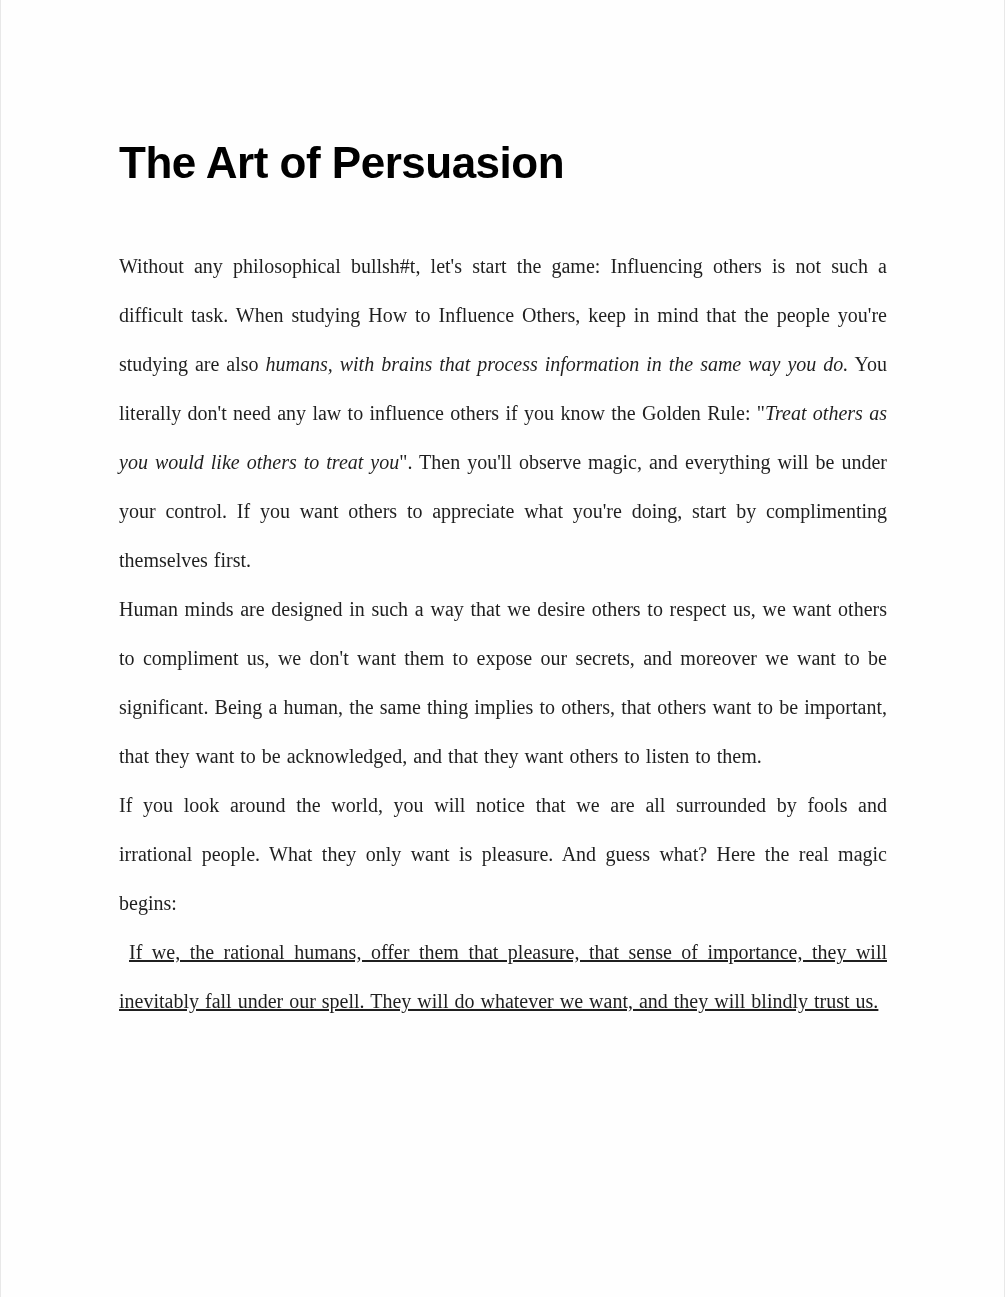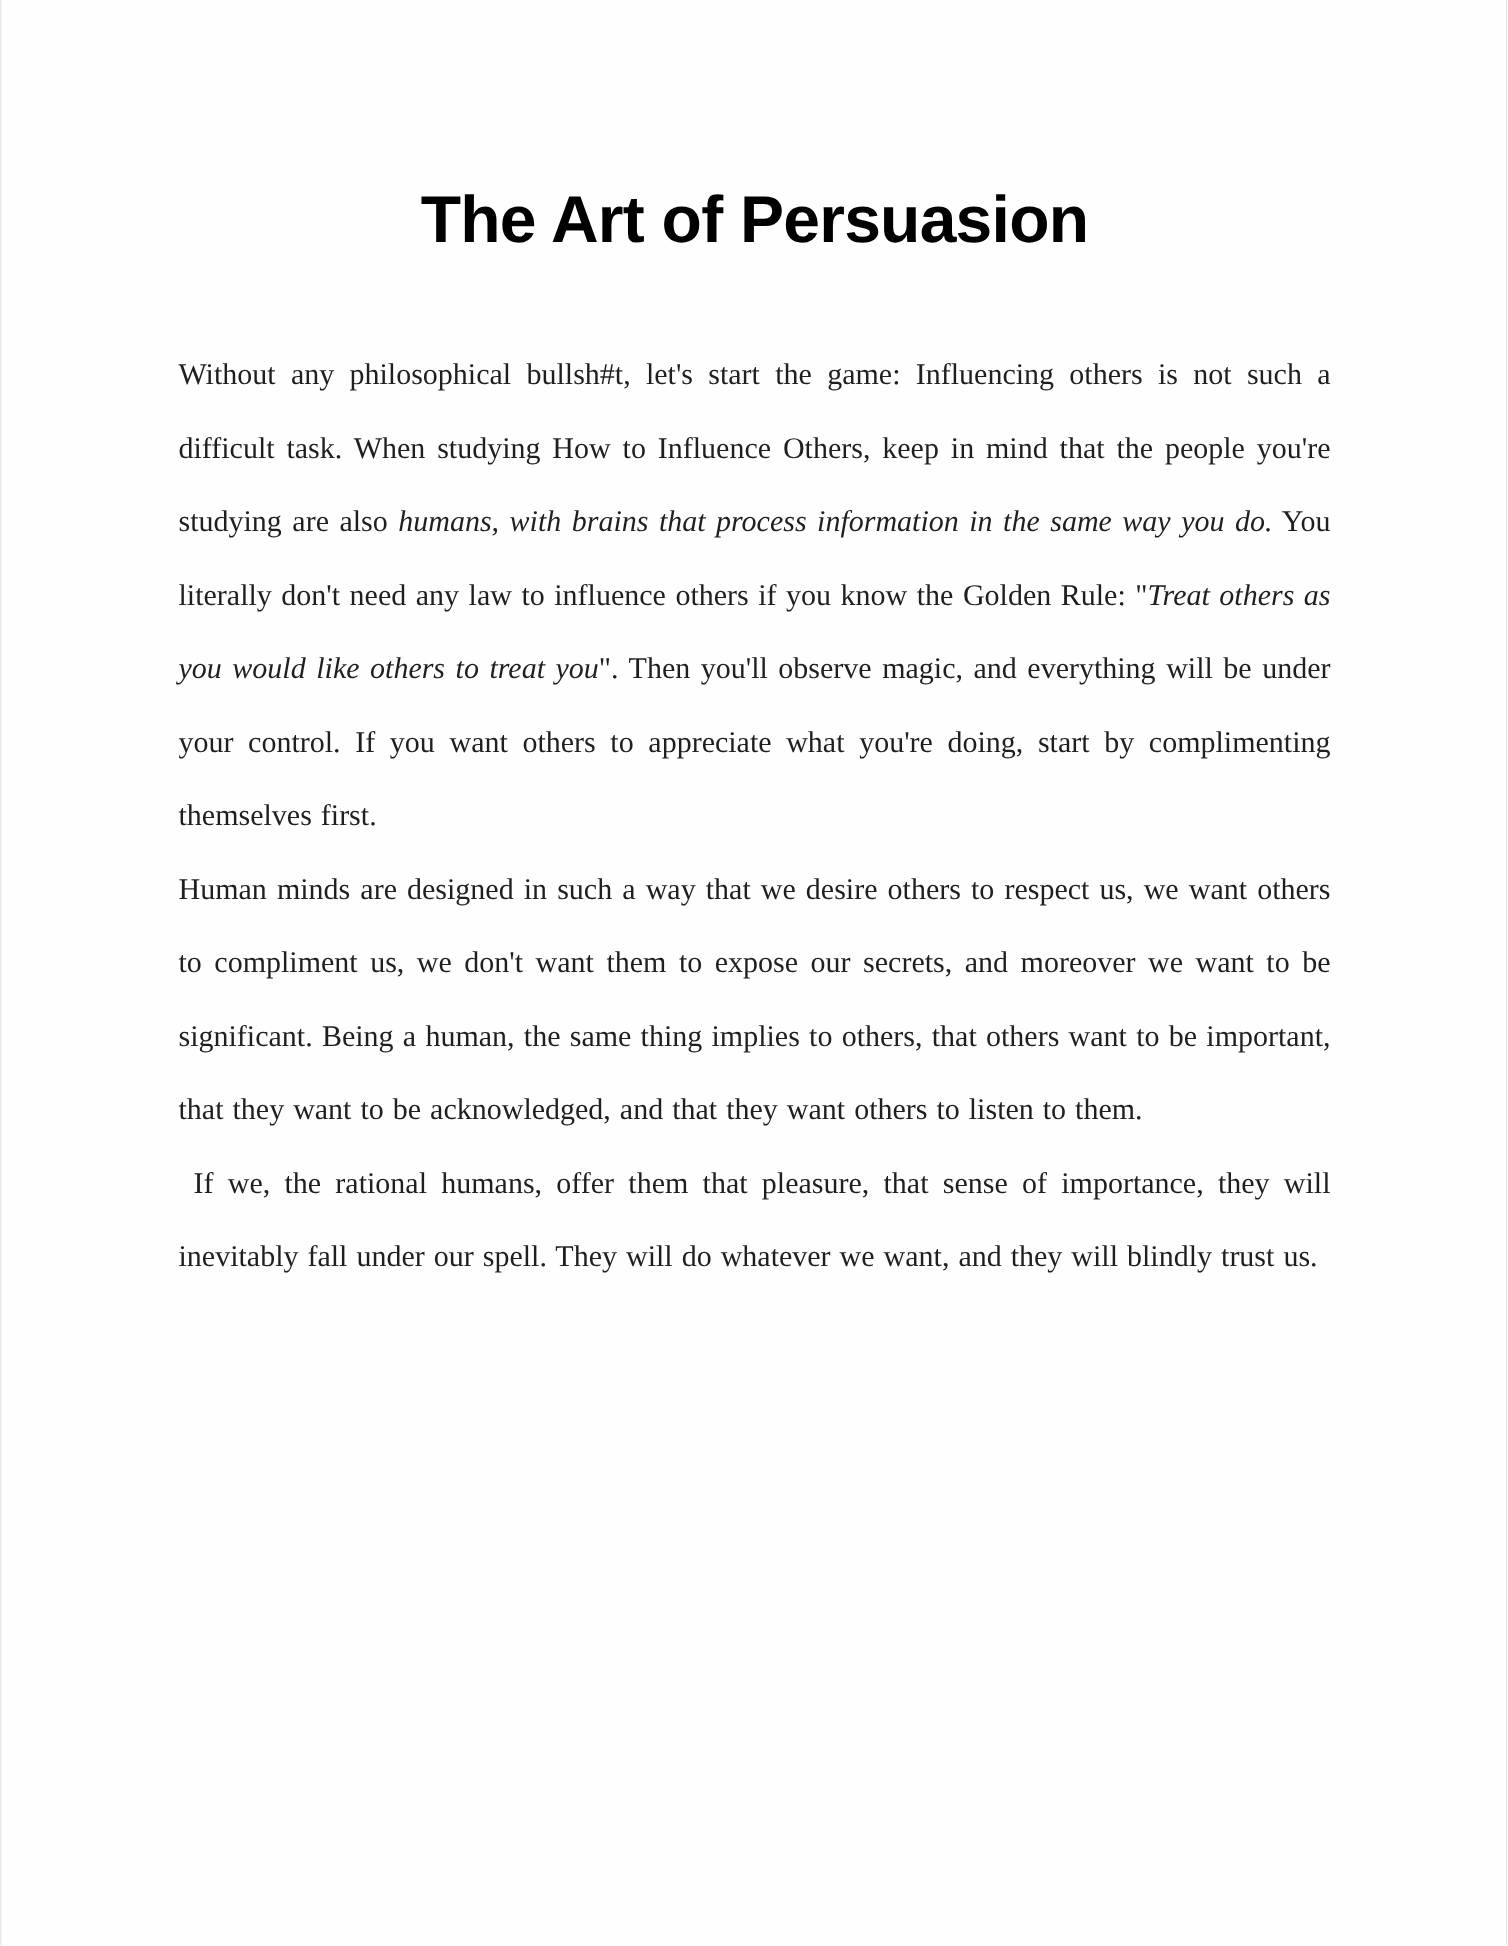--- a/index.html
+++ b/index.html
@@ -15,52 +15,53 @@
     background: #fefefe;
     box-sizing: border-box;
     padding: 122px 117px 0 118px;
     border-left: 1px solid #e8e8e8;
     border-right: 1px solid #e8e8e8;
     overflow: hidden;
     font-family: "Liberation Serif", "DejaVu Serif", serif;
     color: #1f1f1f;
   }
   .doc-title {
-    margin: 0 0 54px 0;
-    text-align: center;
+    margin: 16px 0 54px 0;
     font-family: "Liberation Sans", "DejaVu Sans", sans-serif;
     font-weight: 800;
     font-size: 44px;
     letter-spacing: -0.5px;
     color: #000000;
   }
   .para {
     margin: 0;
     text-align: justify;
     font-size: 20px;
     line-height: 49px;
     word-spacing: 1px;
   }
   .para + .para {
   }
   .para.continuation {
     margin-top: 0;
     text-indent: 10px;
+    text-decoration: underline;
   }
   .italic-run {
     font-style: italic;
   }
 </style>
 </head>
 <body>
 
 <div class="page">
 
   <h1 class="doc-title">The Art of Persuasion</h1>
 
   <p class="para"><span>Without any philosophical bullsh#t, let's start the game: Influencing others is not such a difficult task. When studying How to Influence Others, keep in mind that the people you're studying are also </span><span class="italic-run">humans, with brains that process information in the same way you do.</span><span> You literally don't need any law to influence others if you know the Golden Rule: "</span><span class="italic-run">Treat others as you would like others to treat you</span><span>". Then you'll observe magic, and everything will be under your control. If you want others to appreciate what you're doing, start by complimenting themselves first.</span></p>
 
   <p class="para"><span>Human minds are designed in such a way that we desire others to respect us, we want others to compliment us, we don't want them to expose our secrets, and moreover we want to be significant. Being  a human, the same thing implies to others, that others want to be important, that they want to be acknowledged, and that they want others to listen to them.</span></p>
 
+  <p class="para"><span>If you look around the world, you will notice that we are all surrounded by fools and irrational people. What they only want is pleasure. And guess what? Here the real magic begins:</span></p>
 
   <p class="para continuation"><span>If we, the rational humans, offer them that pleasure, that sense of importance, they will inevitably fall under our spell. They will do whatever we want, and they will blindly trust us.</span></p>
 
 </div>
 
 </body></html>

